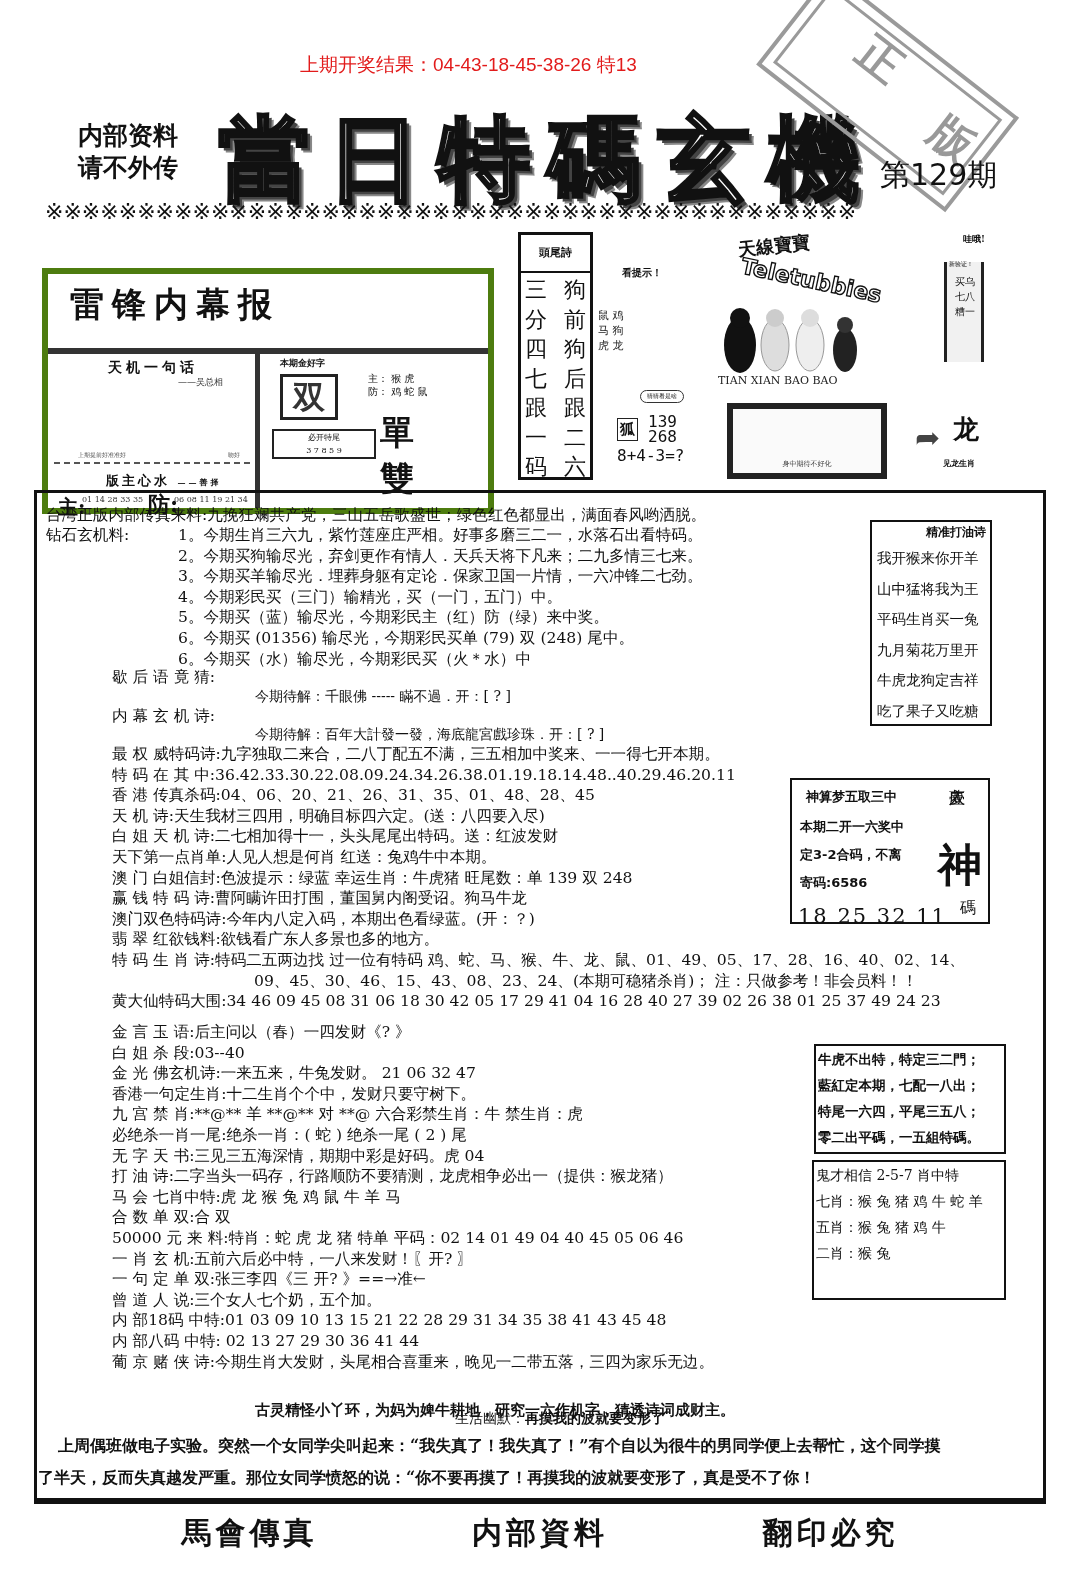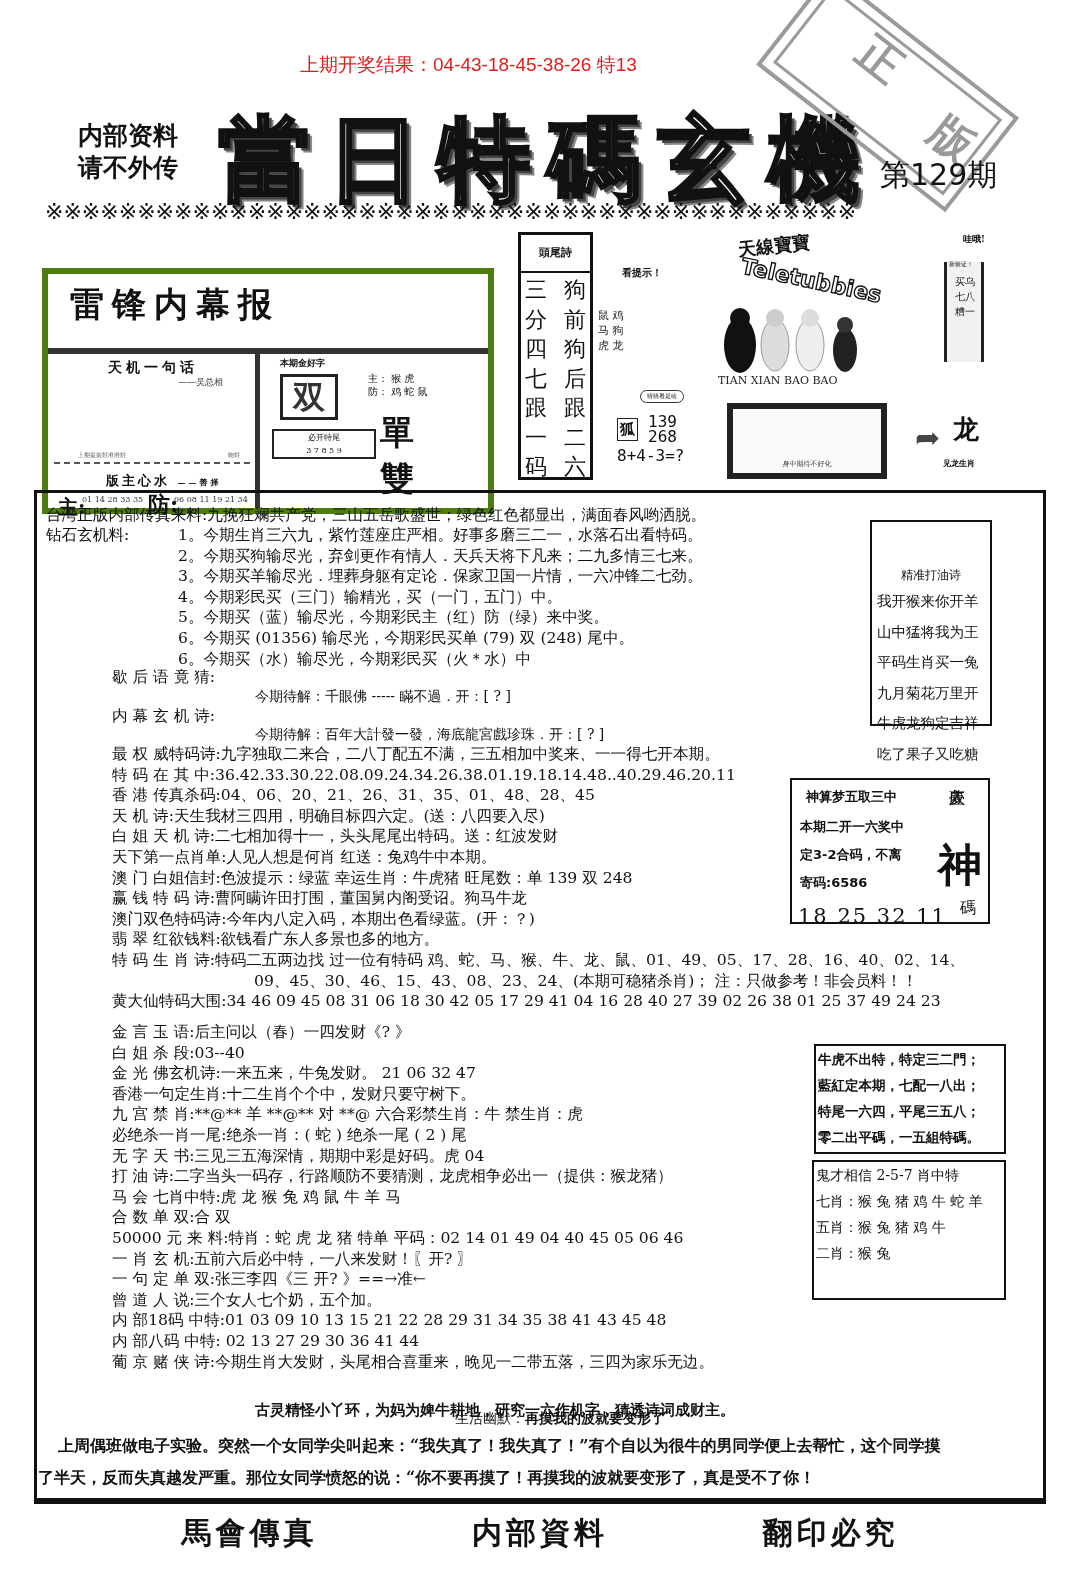--- a/index.html
+++ b/index.html
@@ -70,21 +70,21 @@
   .dragon-arrow { position: absolute; left: 0; top: 8px; font-size: 30px; color: #444; }
   .dragon-label { position: absolute; left: 28px; top: 46px; font-size: 8px; font-weight: bold; }
 
   
   .main-box { left: 34px; top: 490px; width: 1012px; height: 1014px; border: 3px solid #111; border-top-width: 3px; border-bottom-width: 6px; }
   .body-text { font-family: "DejaVu Serif", serif; font-size: 15.6px; line-height: 20.6px; color: #111; white-space: nowrap; }
   .lbl { display: inline-block; letter-spacing: 0; }
 
   .side-box { position: absolute; border: 2px solid #111; background: #fff; }
   .oil-box { left: 870px; top: 520px; width: 122px; height: 206px; }
-  .oil-title { text-align: center; font-size: 12px; font-weight: normal; padding: 2px 4px; margin-top: 43px; }
+  .oil-title { text-align: right; font-size: 12px; font-weight: bold; padding: 2px 4px; }
   .oil-line { font-size: 14.5px; line-height: 30.5px; padding-left: 5px; }
 
   .dream-box { left: 790px; top: 778px; width: 200px; height: 146px; }
   .dream-line { position: absolute; left: 8px; font-size: 13px; font-weight: bold; font-family: "DejaVu Sans", sans-serif; }
   .dream-nums { position: absolute; left: 6px; top: 124px; font-size: 21px; font-family: "DejaVu Serif", serif; letter-spacing: 2px; }
   .dream-side { position: absolute; left: 148px; top: 0px; font-size: 16px; line-height: 18px; writing-mode: vertical-rl; }
   .dream-shen { position: absolute; left: 146px; top: 56px; font-size: 44px; font-weight: bold; }
 
   .ox-box { left: 814px; top: 1044px; width: 192px; height: 110px; }
   .ox-line { font-size: 13.5px; line-height: 26px; padding-left: 2px; font-weight: bold; }

